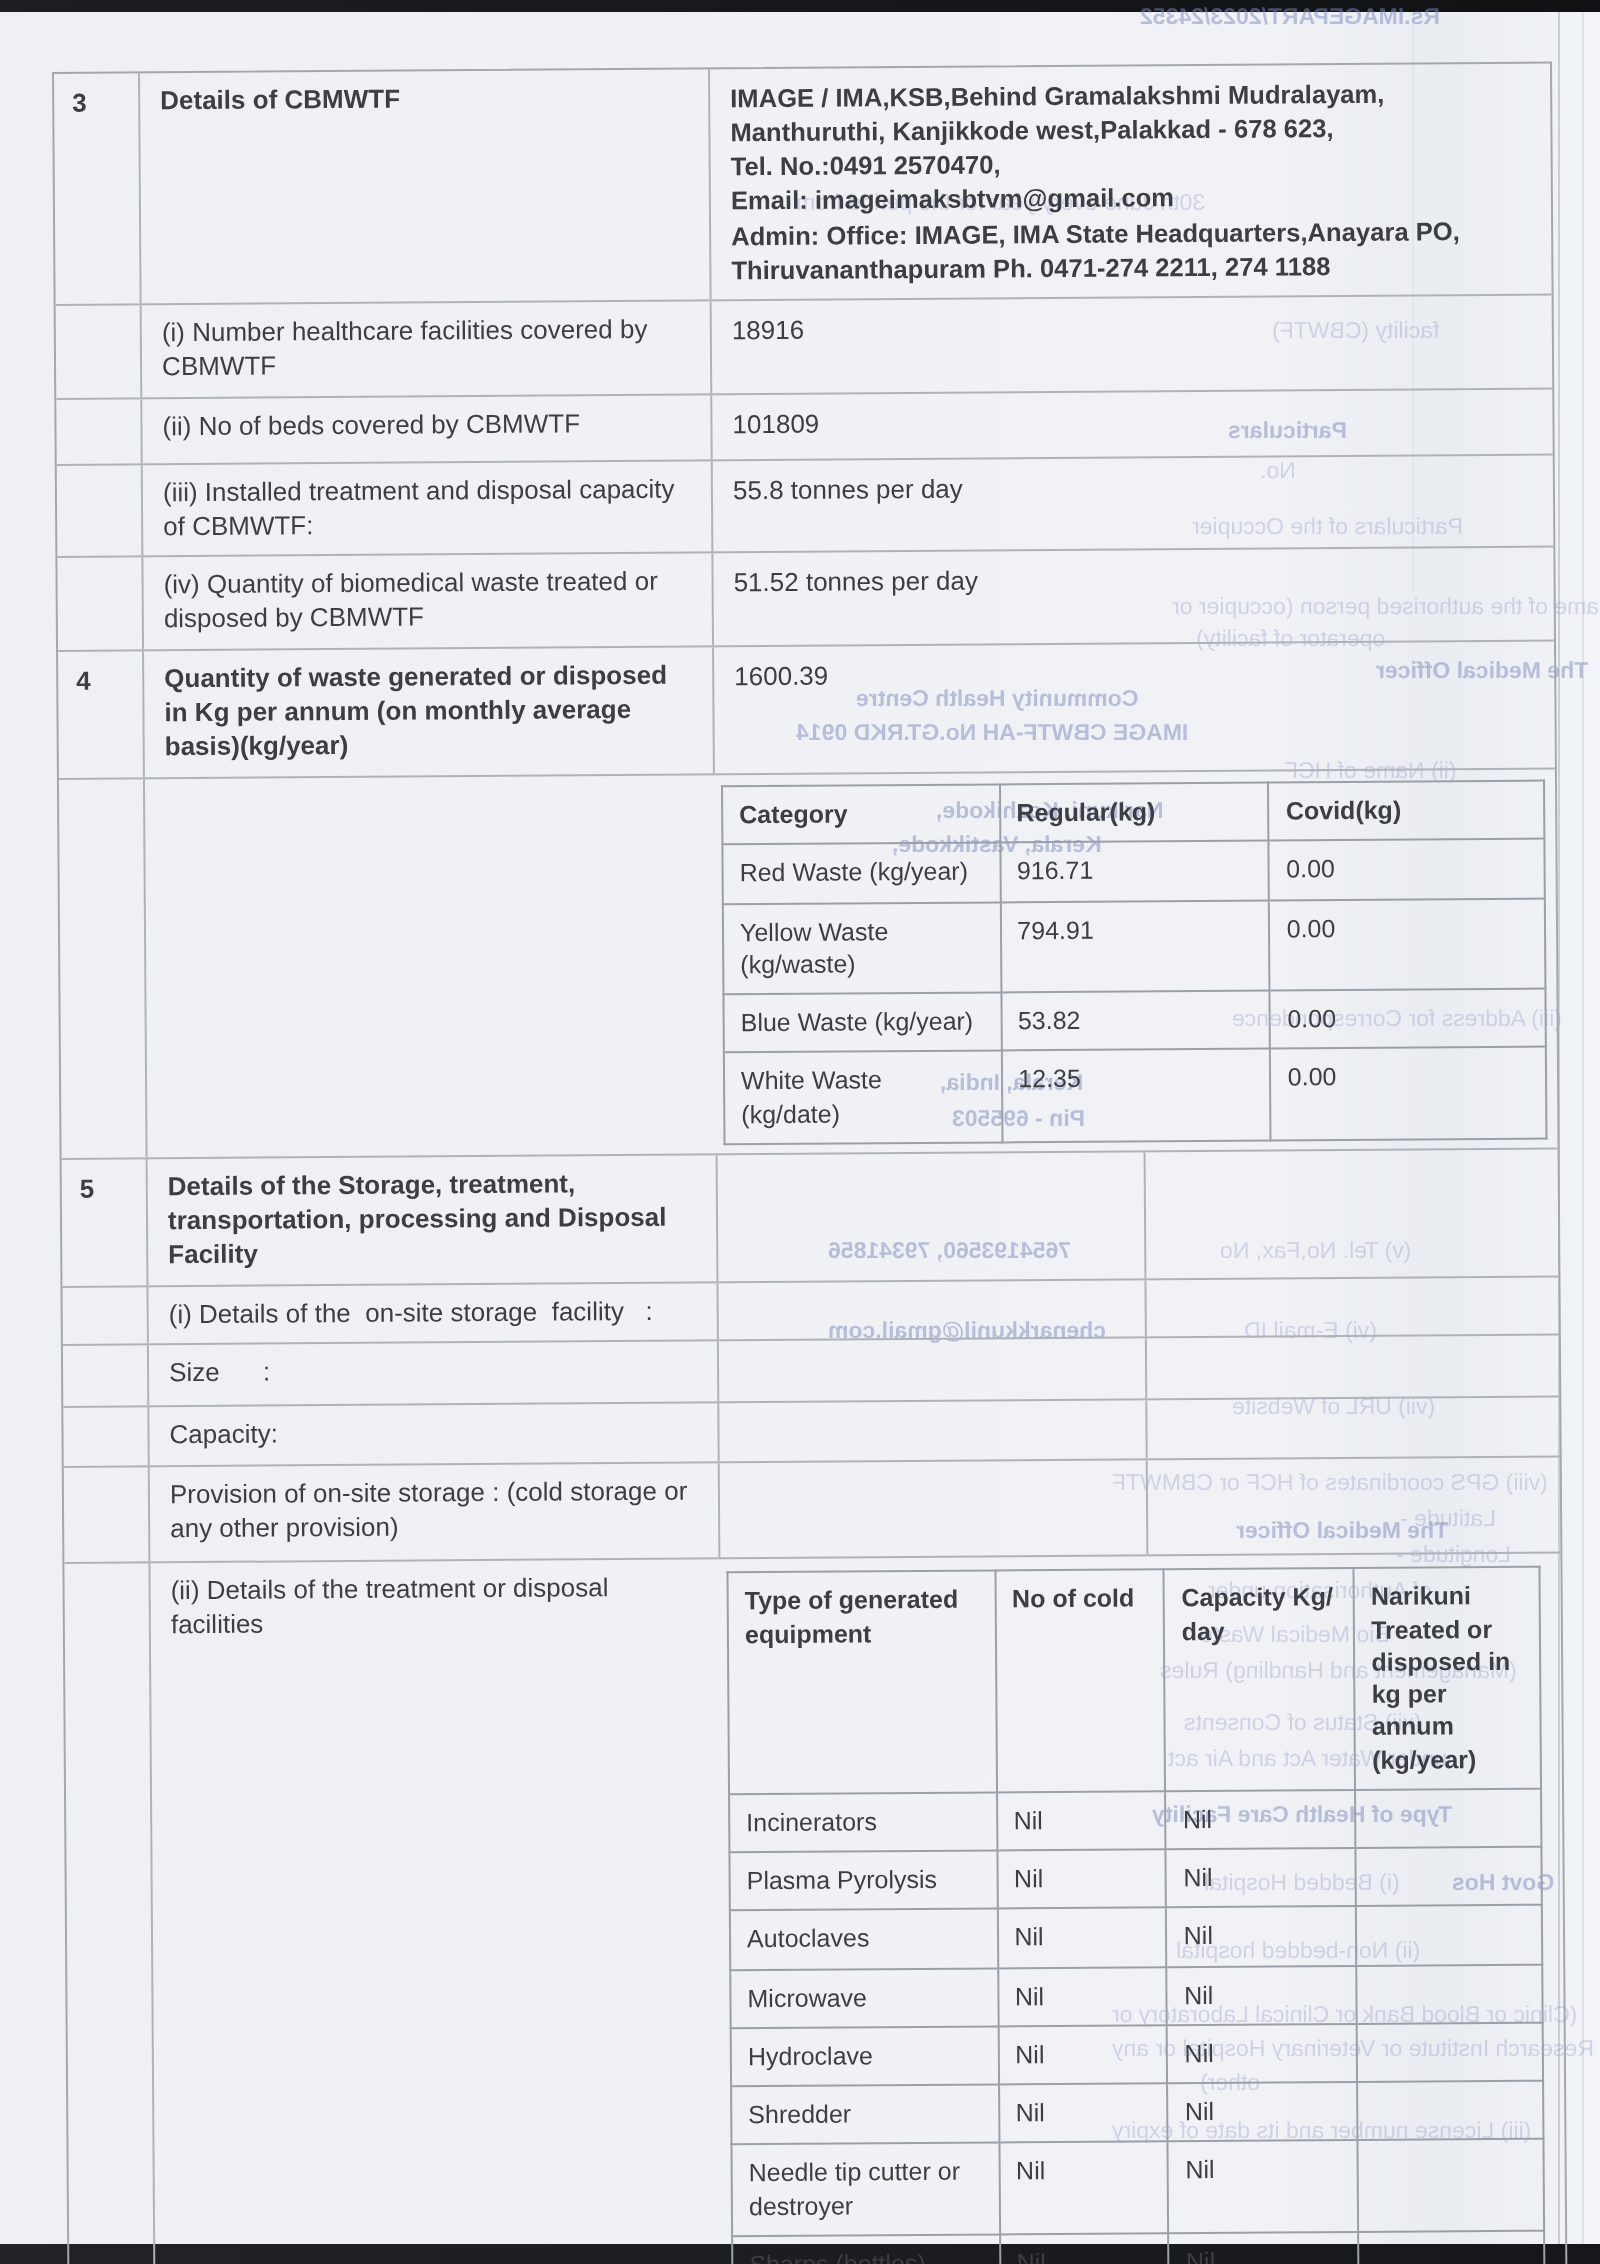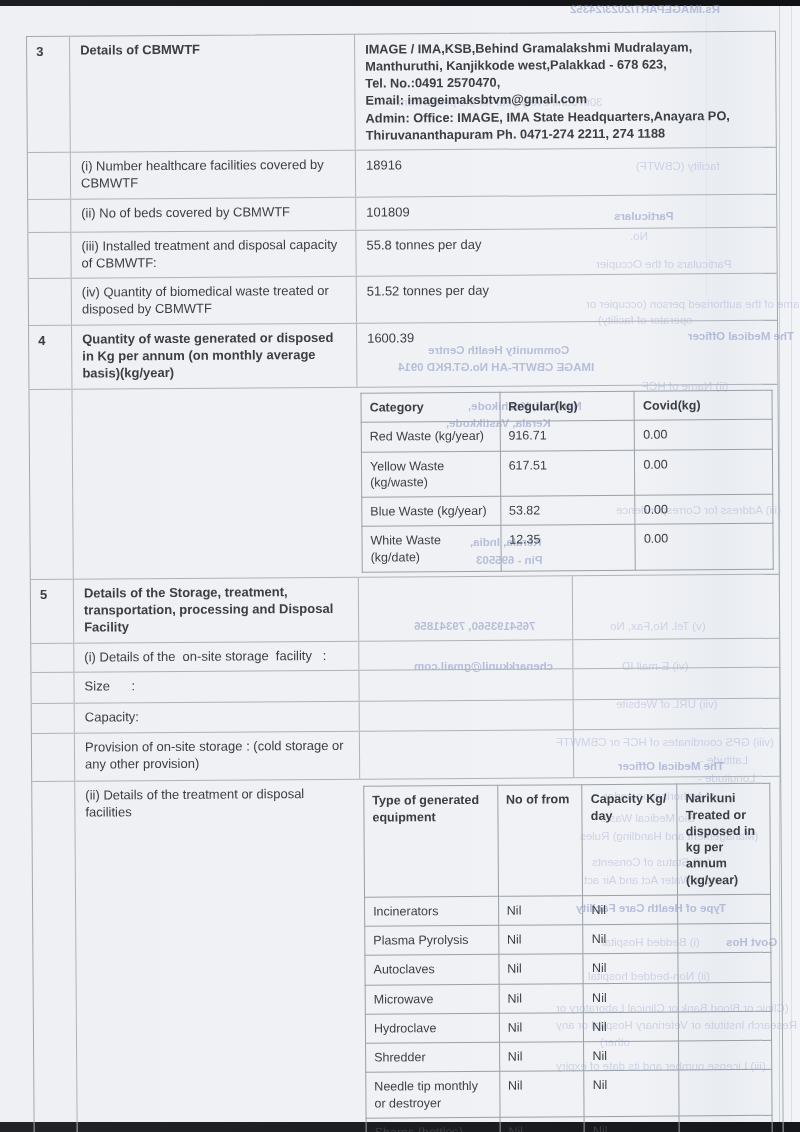--- a/index.html
+++ b/index.html
@@ -160,21 +160,21 @@
           <th>Regular(kg)</th>
           <th>Covid(kg)</th>
         </tr>
         <tr>
           <td>Red Waste (kg/year)</td>
           <td>916.71</td>
           <td>0.00</td>
         </tr>
         <tr>
           <td style="width:120px">Yellow Waste (kg/waste)</td>
-          <td>617.51</td>
+          <td>794.91</td>
           <td>0.00</td>
         </tr>
         <tr>
           <td>Blue Waste (kg/year)</td>
           <td>53.82</td>
           <td>0.00</td>
         </tr>
         <tr>
           <td>White Waste (kg/date)</td>
           <td>12.35</td>
@@ -234,21 +234,21 @@
         <table class="inner eq-table">
           <colgroup>
               <col class="ec1">
               <col class="ec2">
               <col class="ec3">
               <col class="ec4">
             </colgroup>
           <tbody>
               <tr>
             <th>Type of generated equipment</th>
-            <th>No of from</th>
+            <th>No of cold</th>
             <th>Capacity Kg/ day</th>
             <th>Narikuni Treated or disposed in kg per annum (kg/year)</th>
           </tr>
           <tr>
             <td>Incinerators</td>
             <td>Nil</td>
             <td>Nil</td>
             <td></td>
           </tr>
           <tr>
@@ -275,21 +275,21 @@
             <td>Nil</td>
             <td></td>
           </tr>
           <tr>
             <td>Shredder</td>
             <td>Nil</td>
             <td>Nil</td>
             <td></td>
           </tr>
           <tr>
-            <td>Needle tip monthly or destroyer</td>
+            <td>Needle tip cutter or destroyer</td>
             <td>Nil</td>
             <td>Nil</td>
             <td></td>
           </tr>
           <tr>
             <td>Sharps (bottles) Encapsulation or concrete pit</td>
             <td>Nil</td>
             <td>Nil</td>
             <td></td>
           </tr>

